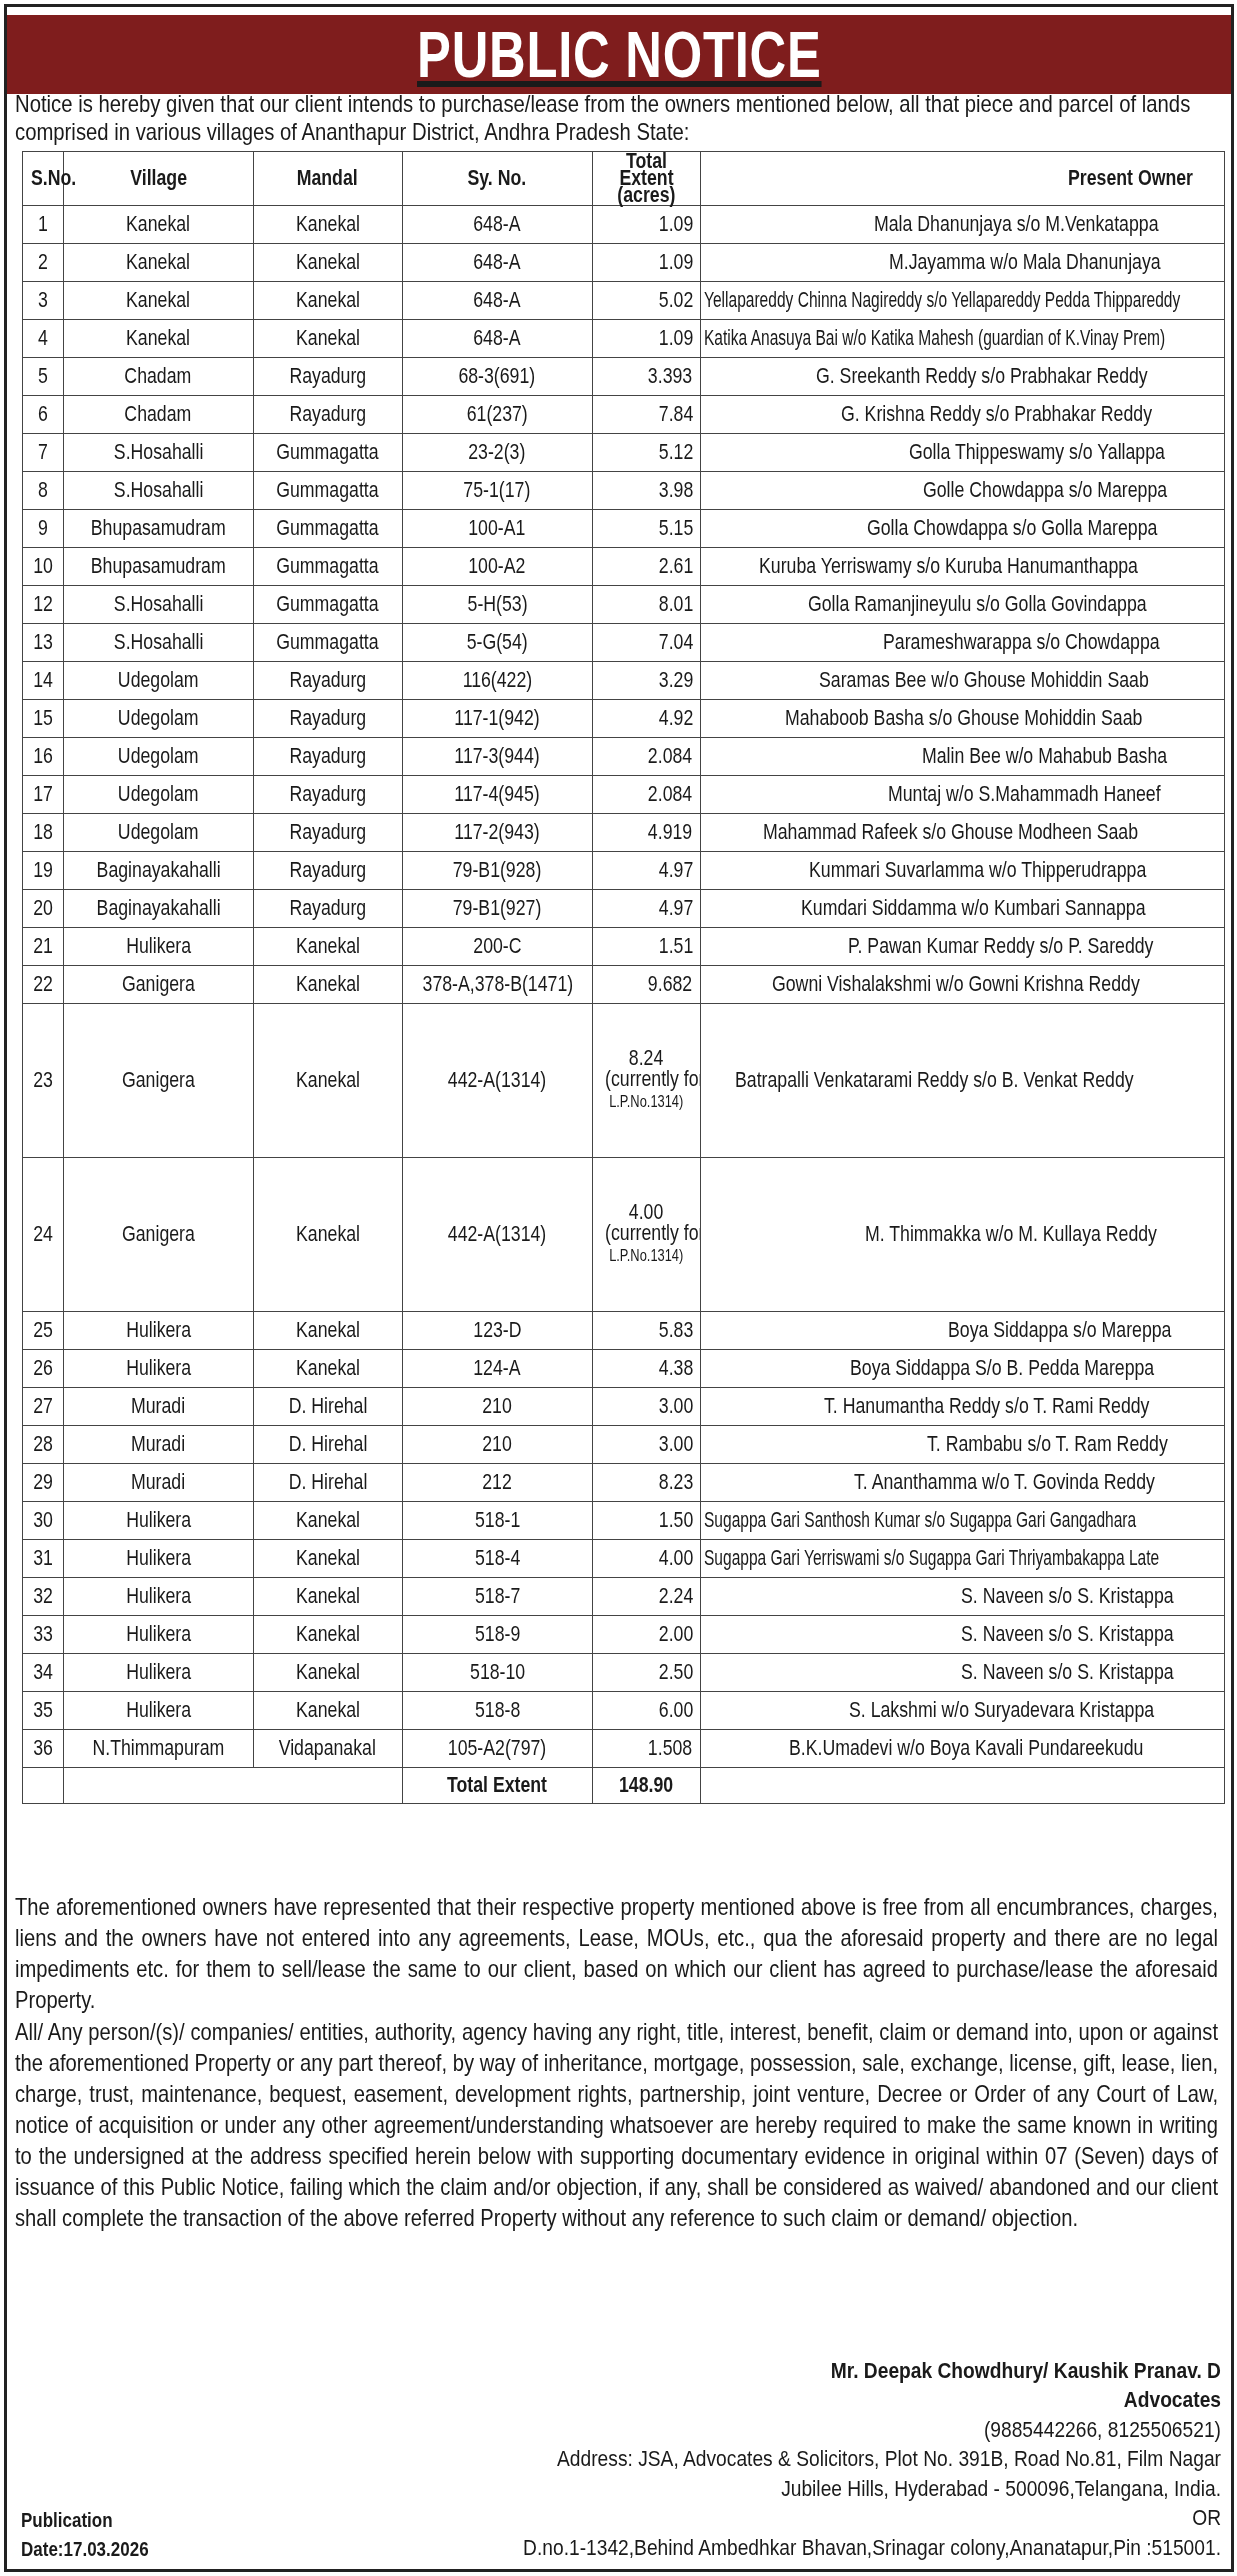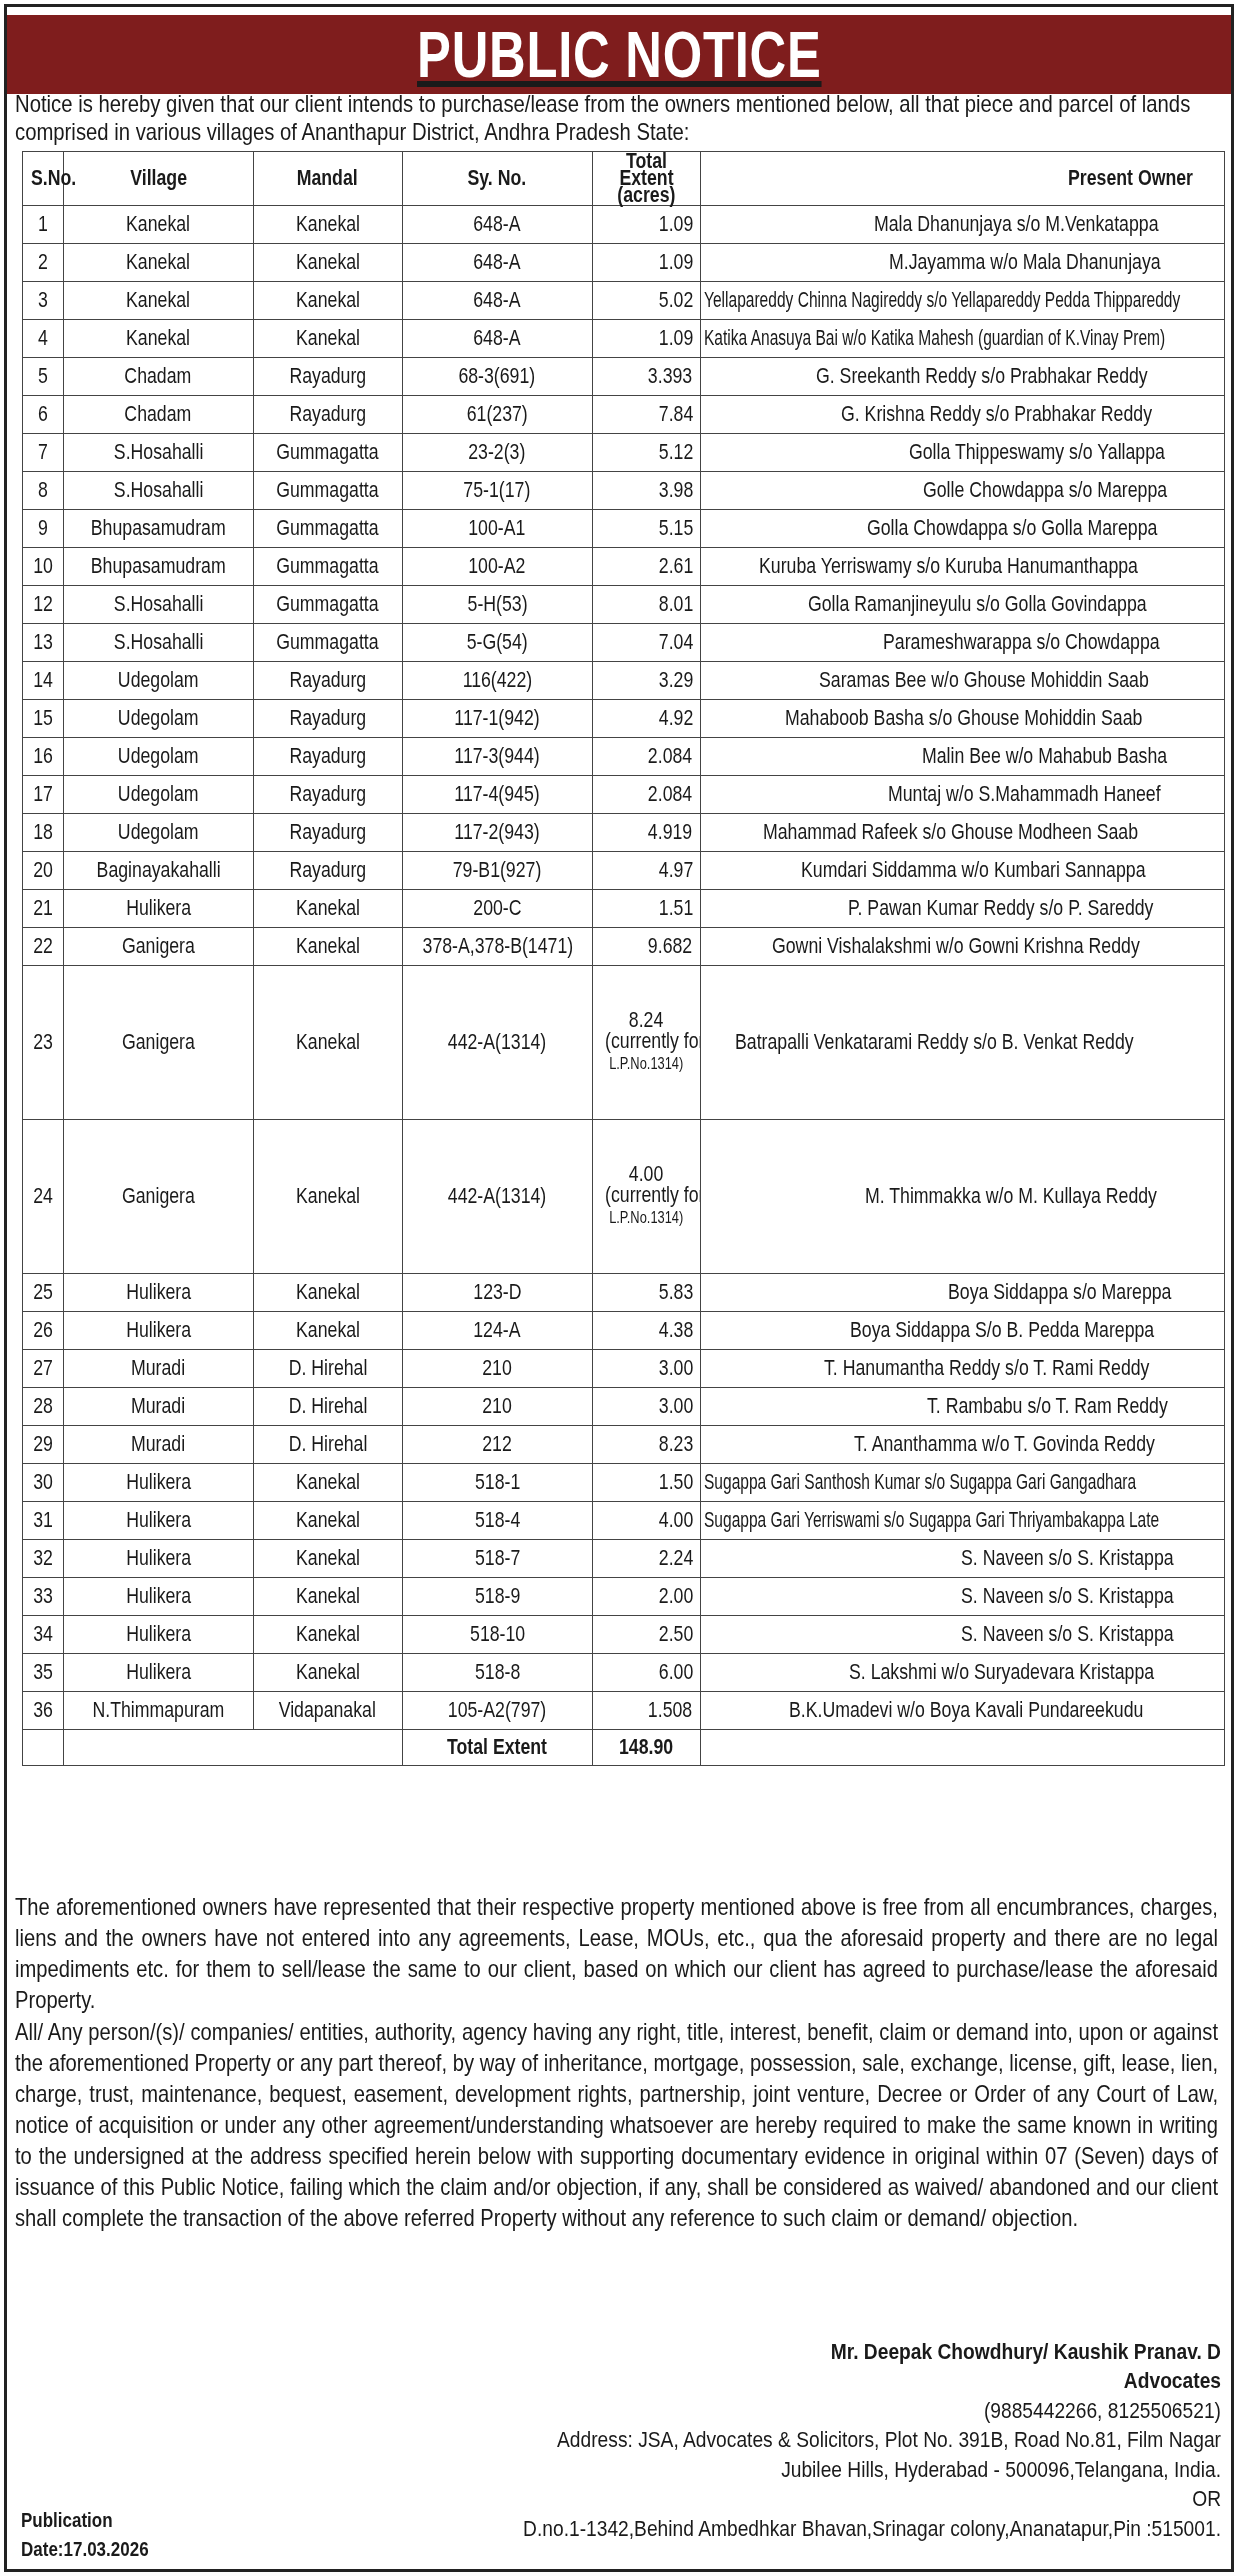--- a/index.html
+++ b/index.html
@@ -20,21 +20,21 @@
   td.l, th.l { text-align:right; padding-left:5.9px; }
   th.sno { font-size:14.8px; padding:0;margin-left:25px; }
   th.ext { font-size:15.7px; line-height:16.7px; }
   tr.tall td { height:153px; }
   .extnote { white-space:normal; line-height:20.7px; text-align:center; font-size:20.7px; }
   .extnote .lp { font-size:15.7px; }
   tr.total td { height:35px; font-weight:bold; }
   .para { position:absolute; left:7.9px; font-size:23.6px; line-height:31px; text-align:justify; width:1407px; transform:scaleX(0.855); transform-origin:left top; }
   .p1 { top:1885px; }
   .p2 { top:2010px; }
-  .sig { position:absolute; right:9.8px; text-align:right; font-size:22.6px; line-height:29.5px; }
+  .sig { position:absolute; right:9.8px; text-align:right; font-size:22.6px; line-height:29.5px;margin-top:19px; }
   .sig .line { display:block; transform:scaleX(0.85); transform-origin:right center; white-space:nowrap; }
   .sig .bold { font-weight:bold; }
   .sig { top:2330px; width:984px; }
   .pub { position:absolute; left:13.8px; top:2499px; font-weight:bold; font-size:20px; line-height:29.5px; }
   .pub span { display:block; transform:scaleX(0.85); transform-origin:left center; white-space:nowrap; }
 </style>
 </head>
 <body>
 
 <div class="frame">
@@ -193,20 +193,28 @@
         </tr>
         <tr>
           <td class="c"><span class="cond">18</span></td>
           <td class="c"><span class="cond">Udegolam</span></td>
           <td class="c"><span class="cond">Rayadurg</span></td>
           <td class="c"><span class="cond">117-2(943)</span></td>
           <td class="r"><span class="cond">4.919</span></td>
           <td class="l"><span class="condl">Mahammad Rafeek s/o Ghouse Modheen Saab</span></td>
         </tr>
         <tr>
+          <td class="c"><span class="cond">19</span></td>
+          <td class="c"><span class="cond">Baginayakahalli</span></td>
+          <td class="c"><span class="cond">Rayadurg</span></td>
+          <td class="c"><span class="cond">79-B1(928)</span></td>
+          <td class="r"><span class="cond">4.97</span></td>
+          <td class="l"><span class="condl">Kummari Suvarlamma w/o Thipperudrappa</span></td>
+        </tr>
+        <tr>
           <td class="c"><span class="cond">20</span></td>
           <td class="c"><span class="cond">Baginayakahalli</span></td>
           <td class="c"><span class="cond">Rayadurg</span></td>
           <td class="c"><span class="cond">79-B1(927)</span></td>
           <td class="r"><span class="cond">4.97</span></td>
           <td class="l"><span class="condl">Kumdari Siddamma w/o Kumbari Sannappa</span></td>
         </tr>
         <tr>
           <td class="c"><span class="cond">21</span></td>
           <td class="c"><span class="cond">Hulikera</span></td>

